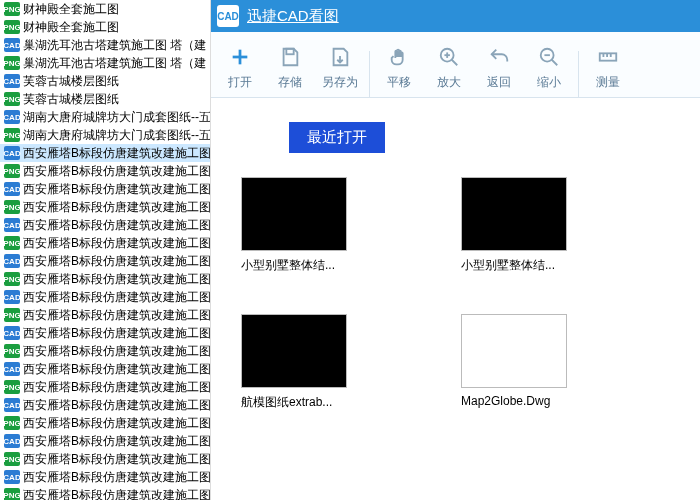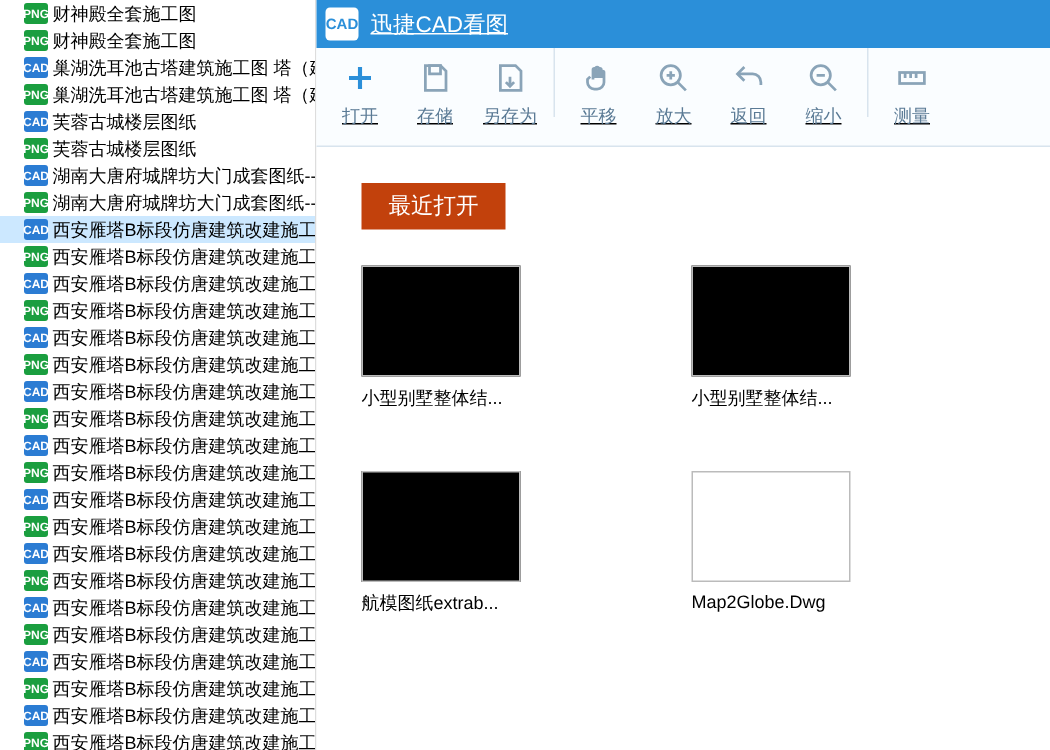--- a/index.html
+++ b/index.html
@@ -1,34 +1,34 @@
 <!DOCTYPE html>
 <html><head>
 <meta charset="utf-8">
 <style>
 * { margin: 0; padding: 0; box-sizing: border-box; font-family: "Microsoft YaHei", sans-serif; }
 body { width: 700px; height: 500px; overflow: hidden; display: flex; background: #fff; }
 .sidebar { width: 211px; height: 500px; overflow: hidden; background: #fff; border-right: 1px solid #ddd; }
-.file-item { display: flex; align-items: center; height: 18px; padding: 0 16px; cursor: pointer; white-space: nowrap; overflow: hidden; font-size: 12px; color: #000; }
+.file-item { display: flex; align-items: center; height: 18px; padding: 0 4px; cursor: pointer; white-space: nowrap; overflow: hidden; font-size: 12px; color: #000; }
 .file-item.selected { background: #cce8ff; }
 .file-icon { width: 16px; height: 14px; margin-right: 3px; display: inline-flex; align-items: center; justify-content: center; font-size: 8px; font-weight: bold; color: #fff; border-radius: 2px; flex-shrink: 0; }
 .ico-png { background: #1a9e3f; }
 .ico-cad { background: #2b7cd3; }
 .main { flex: 1; display: flex; flex-direction: column; height: 500px; background: #fff; }
 .titlebar { height: 32px; background: #2b8fd9; display: flex; align-items: center; padding: 0 6px; color: #fff; }
 .titlebar .logo { width: 22px; height: 22px; background: #fff; border-radius: 3px; display: flex; align-items: center; justify-content: center; margin-right: 8px; color: #2b8fd9; font-size: 10px; font-weight: bold; }
 .titlebar .title { font-size: 15px; text-decoration: underline; }
-.toolbar { height: 66px; background: #fafdff; border-bottom: 1px solid #d8e4ee; display: flex; align-items: flex-start; padding: 0 4px; text-decoration: underline; }
+.toolbar { height: 66px; background: #fafdff; border-bottom: 1px solid #d8e4ee; display: flex; align-items: flex-end; padding: 0 4px; }
 .tool { width: 50px; height: 60px; display: flex; flex-direction: column; align-items: center; justify-content: center; cursor: pointer; color: #5a7a95; }
 .tool .ticon { width: 26px; height: 26px; display: flex; align-items: center; justify-content: center; margin-bottom: 4px; }
 .tool .tlabel { font-size: 12px; }
 .tool.open .ticon { color: #2b8fd9; }
 .sep { width: 1px; height: 46px; background: #d8e4ee; margin: 0 4px; }
 .content { flex: 1; padding: 24px 30px; overflow: hidden; }
-.section-tab { display: inline-block; background: #c2410c; color: #fff; font-size: 15px; padding: 6px 18px; margin-bottom: 24px; }
+.section-tab { display: inline-block; background: #1d4ed8; color: #fff; font-size: 15px; padding: 6px 18px; margin-bottom: 24px; margin-left: 48px; }
 .thumbs { display: flex; flex-wrap: wrap; gap: 40px 110px; }
 .thumb { width: 110px; cursor: pointer; }
 .thumb .preview { width: 106px; height: 74px; border: 1px solid #bbb; background: #000; margin-bottom: 6px; }
 .thumb .preview.white { background: #fff; }
 .thumb .caption { font-size: 12px; color: #000; white-space: nowrap; overflow: hidden; text-overflow: ellipsis; }
 svg { display: block; }
 </style>
 </head>
 <body>
 

